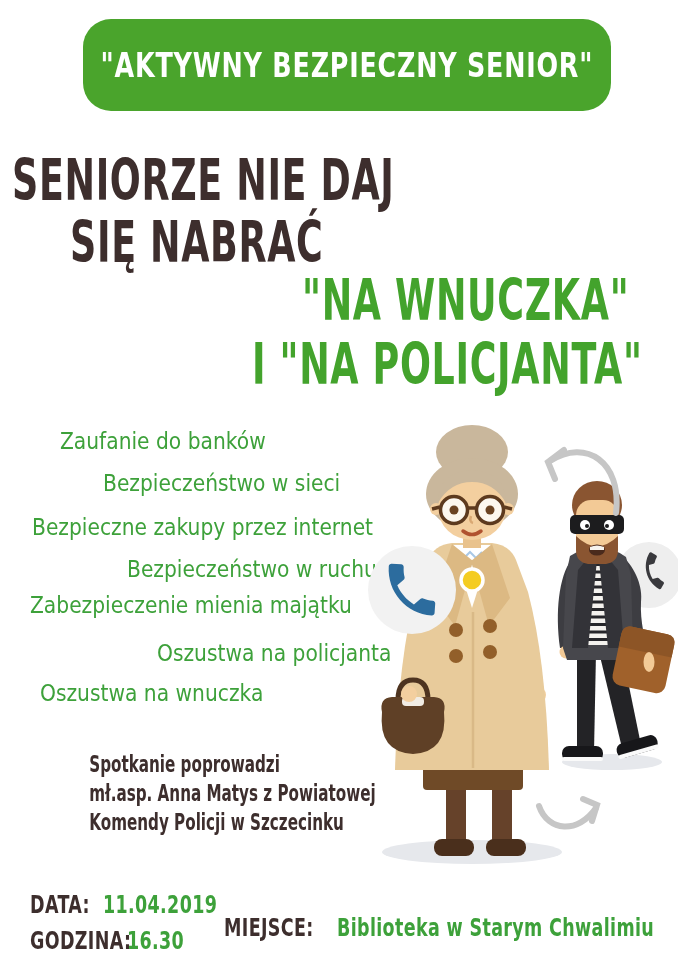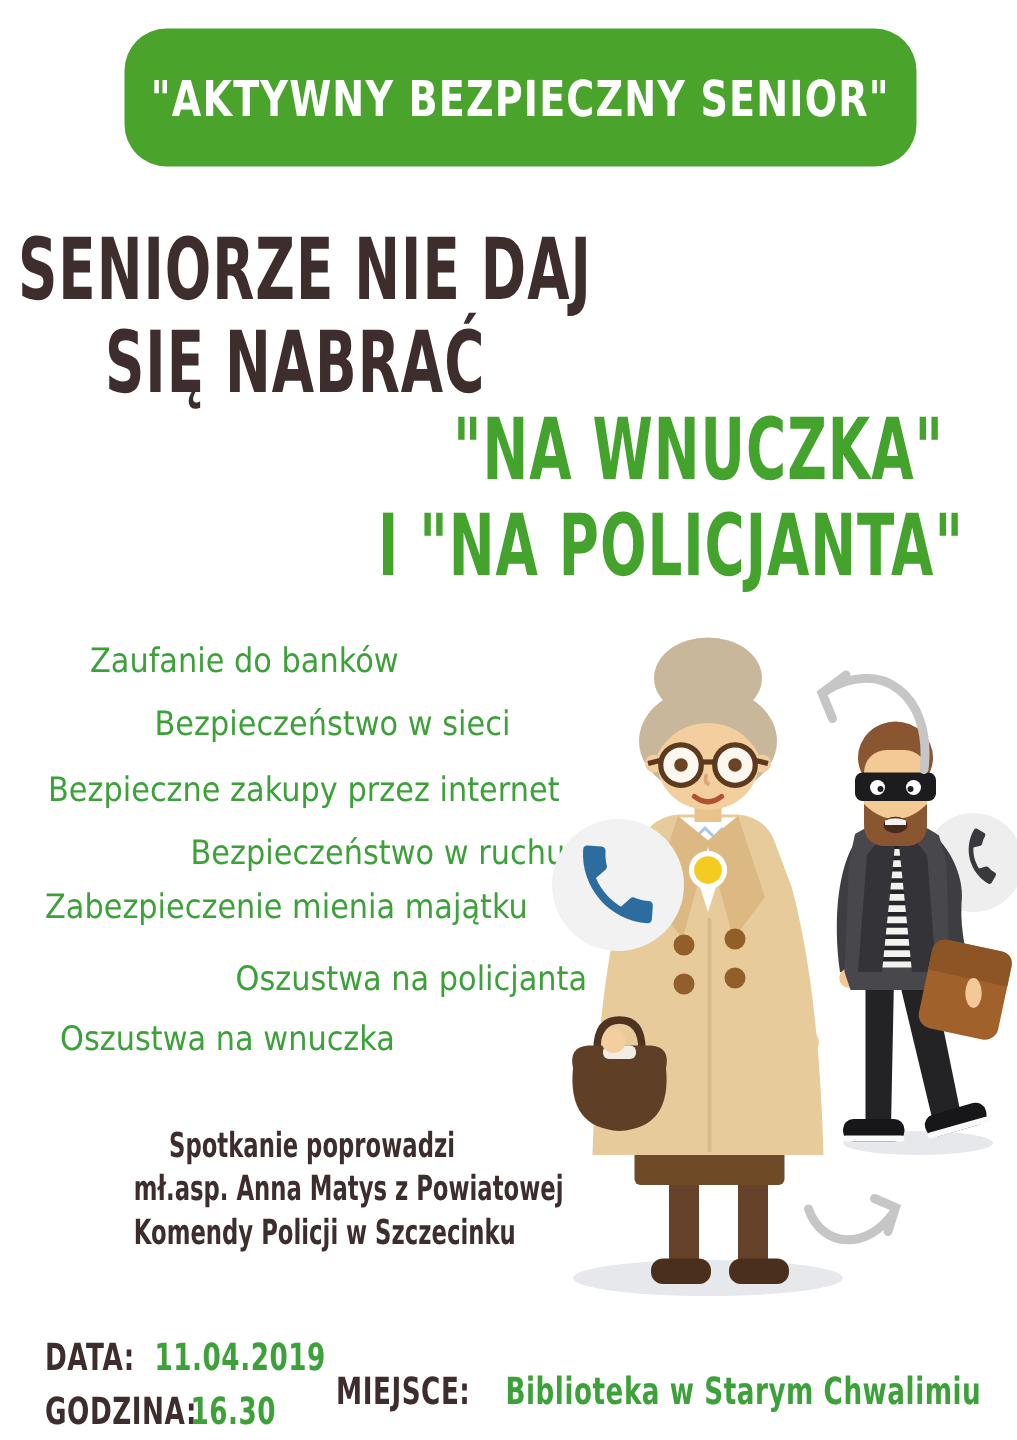--- a/index.html
+++ b/index.html
@@ -35,21 +35,21 @@
   }
   .t0{left:60px;top:428px;}
   .t1{left:103px;top:470px;}
   .t2{left:32px;top:514px;}
   .t3{left:127px;top:556px;}
   .t4{left:30px;top:592px;}
   .t5{left:157px;top:640px;}
   .t6{left:40px;top:680px;}
   
   .presenter{
-    position:absolute;left:28px;top:750px;width:360px;text-align:center;
+    position:absolute;left:28px;top:750px;width:360px;text-align:left;
     color:#3d2e2d;font-weight:bold;font-size:23px;line-height:29px;
   }
   .presenter div{white-space:nowrap;transform:scaleX(.66);transform-origin:center top;}
   
   .lbl,.val{
     position:absolute;font-weight:bold;font-size:25px;white-space:nowrap;
     transform:scaleX(.7);transform-origin:left top;letter-spacing:.5px;
   }
   .lbl{color:#3d2e2d;}
   .val{color:#3da13a;}

